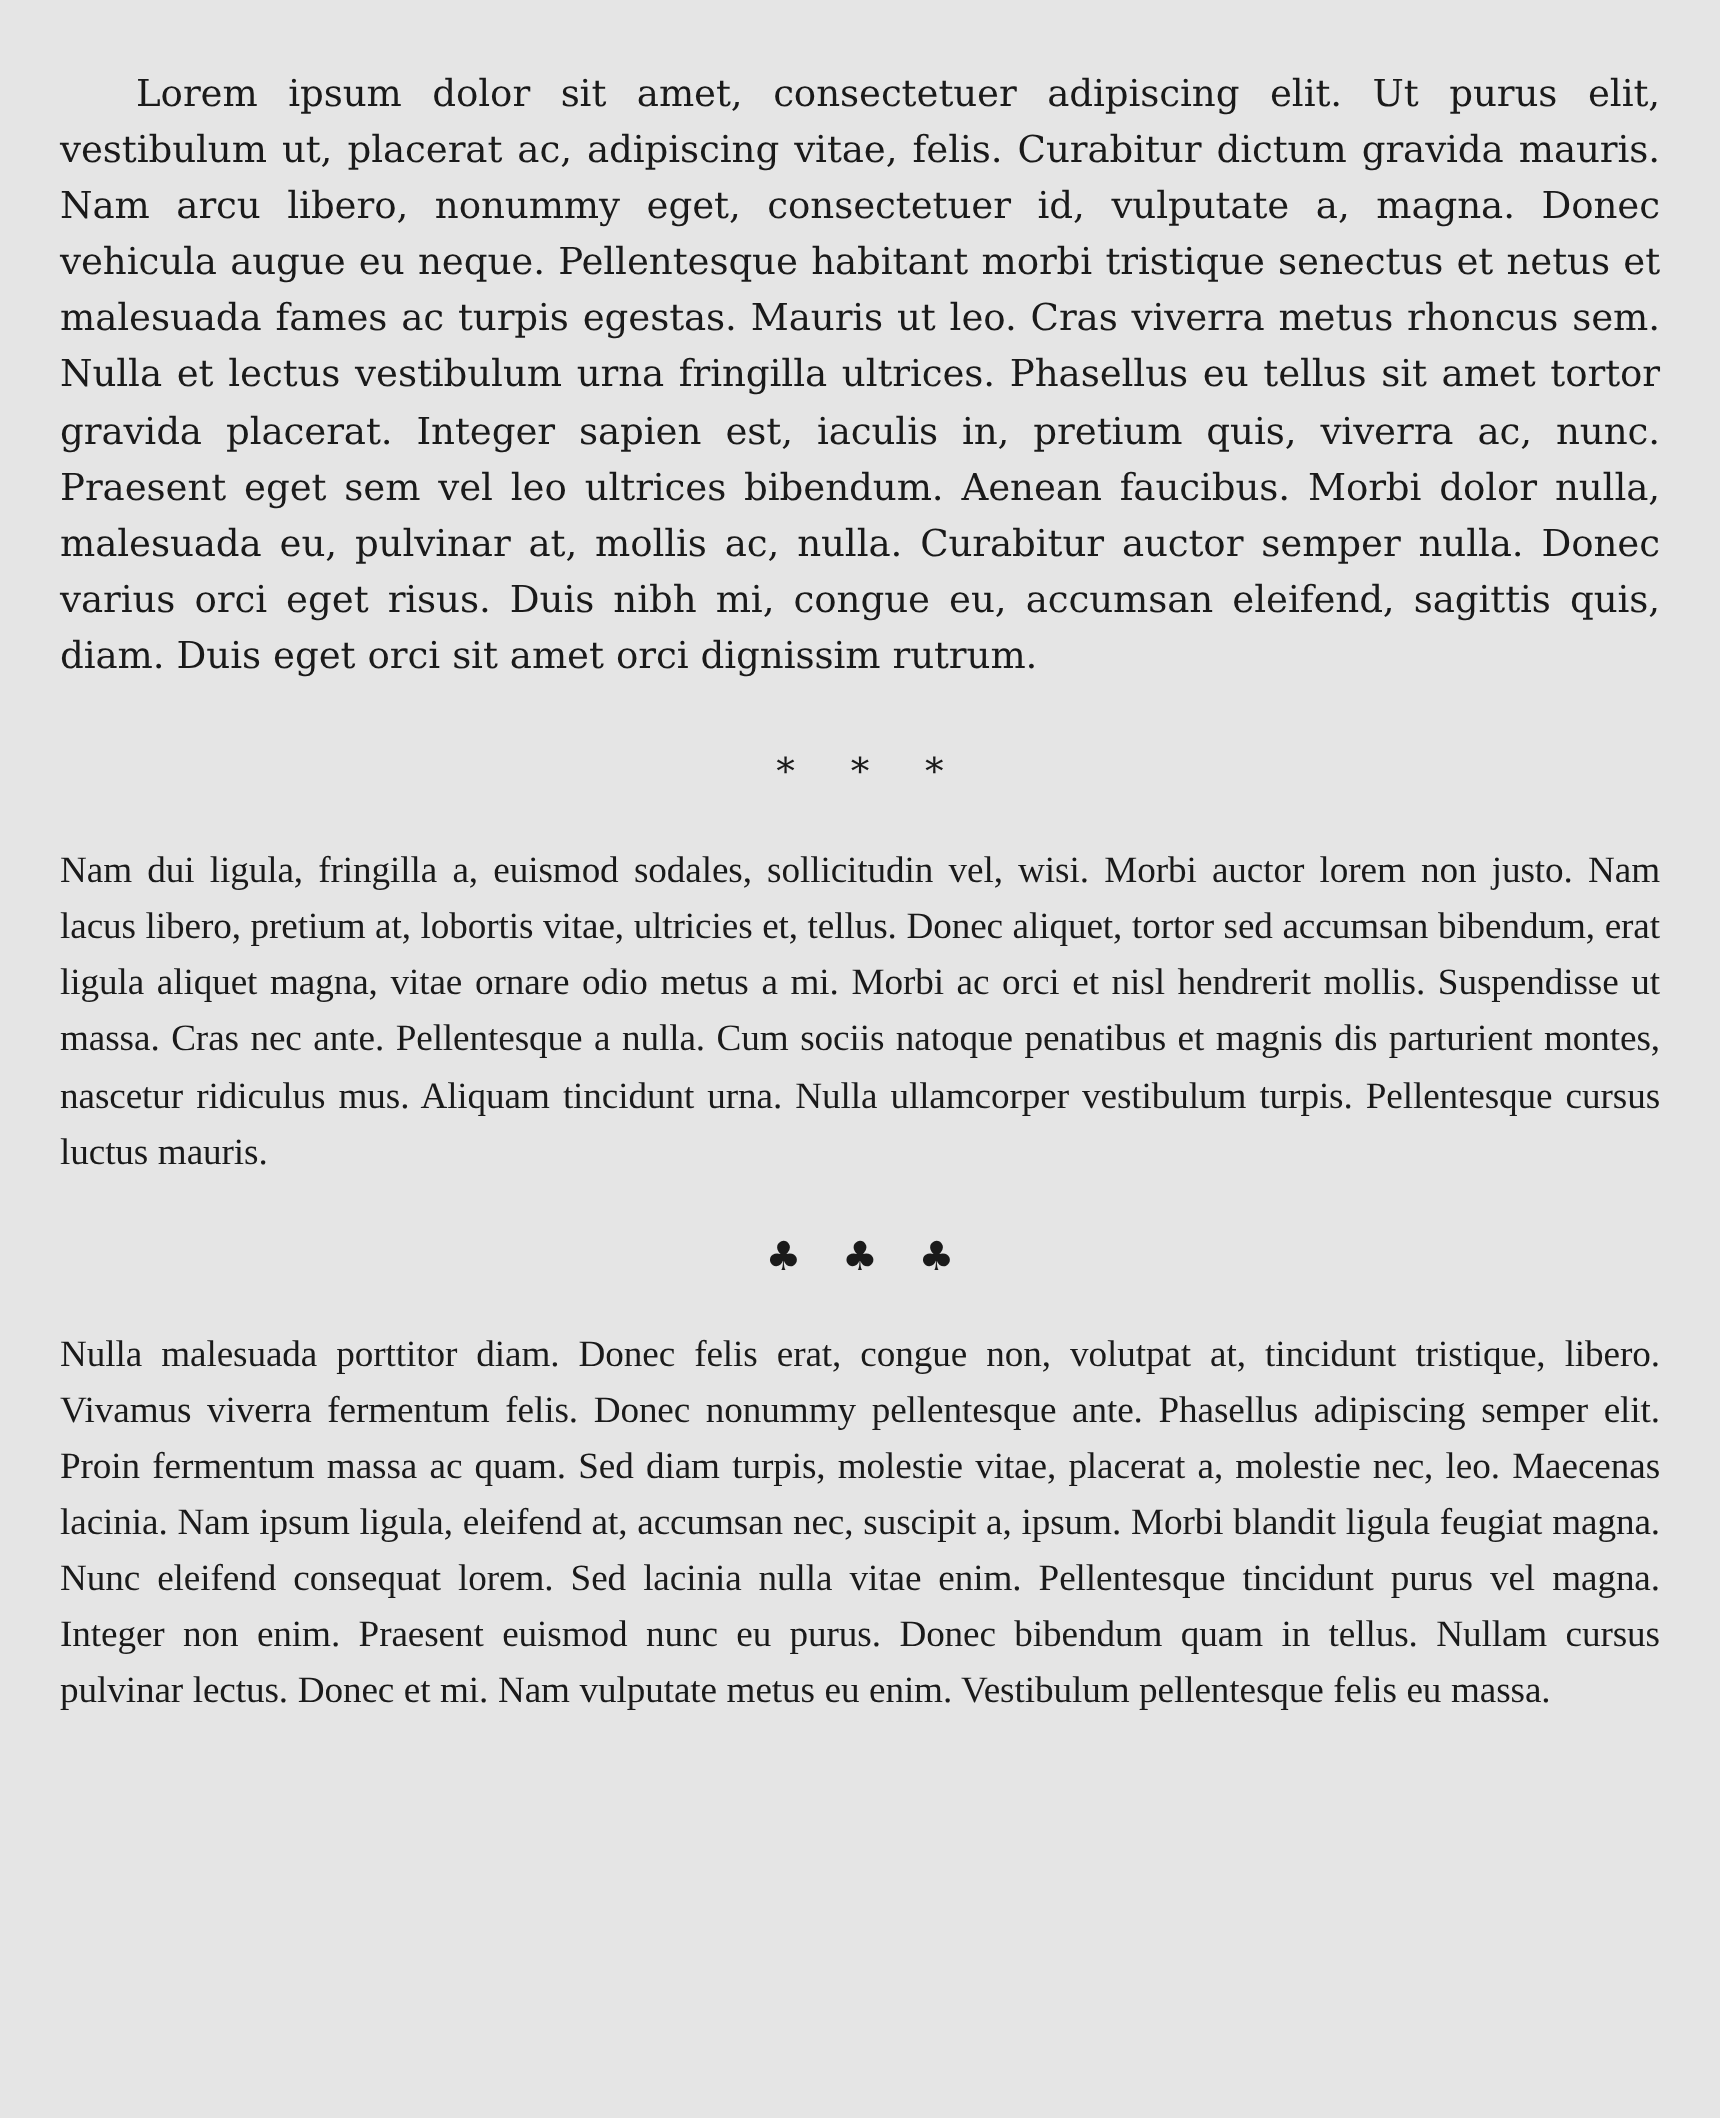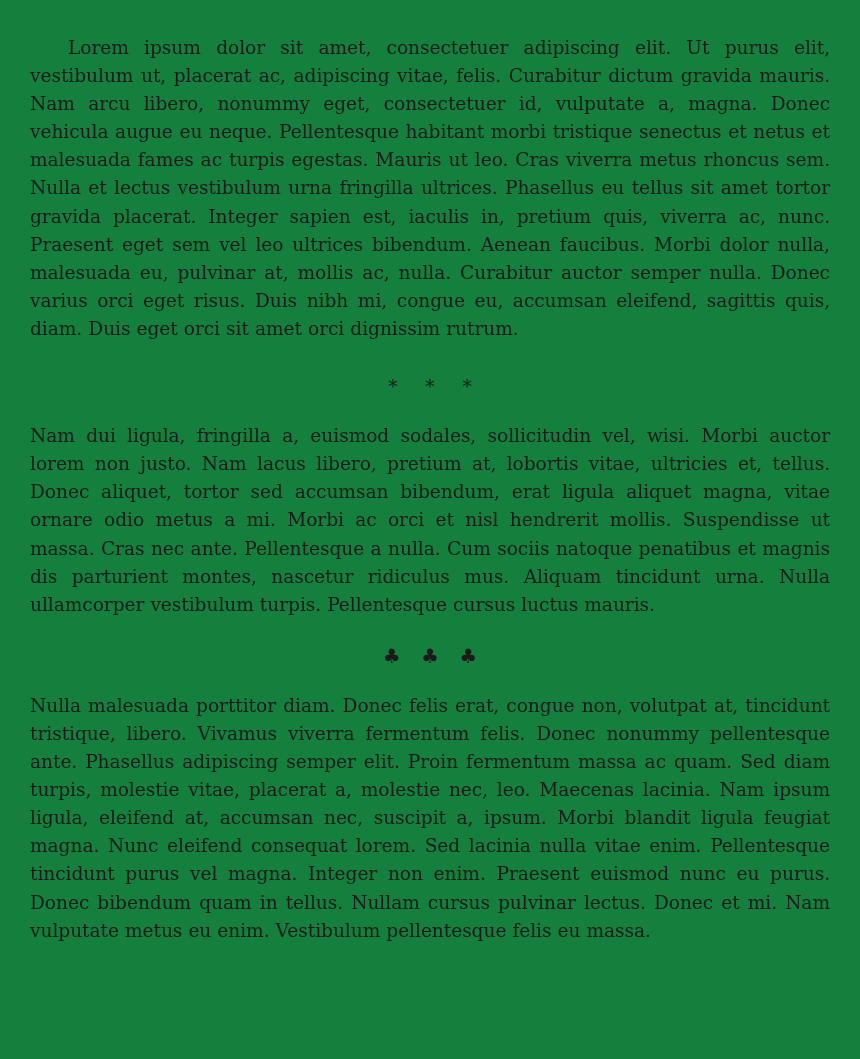--- a/index.html
+++ b/index.html
@@ -13,21 +13,21 @@
     font-family: "DejaVu Serif", "Liberation Serif", serif;
     color: #1a1a1a;
     overflow: hidden;
   }
 
   .page {
     box-sizing: border-box;
     width: 860px;
     height: 1059px;
     padding: 30px 30px 0 30px;
-    background: #15803d;
+    background: #e5e5e5;
   }
 
   .body-text {
     font-size: 18.6px;
     line-height: 28.1px;
     text-align: justify;
     text-justify: inter-word;
     hyphens: manual;
     -webkit-hyphens: manual;
     letter-spacing: -0.05px;
@@ -36,20 +36,21 @@
     text-rendering: optimizeLegibility;
   }
 
   .para-first {
     text-indent: 38px;
     margin-top: 4px;
   }
 
   .para-plain {
     text-indent: 0;
+    font-family: Liberation Serif, serif;
   }
 
   .separator {
     text-align: center;
     margin: 0;
     line-height: 28.1px;
     color: #1a1a1a;
     -webkit-user-select: none;
   }
 

